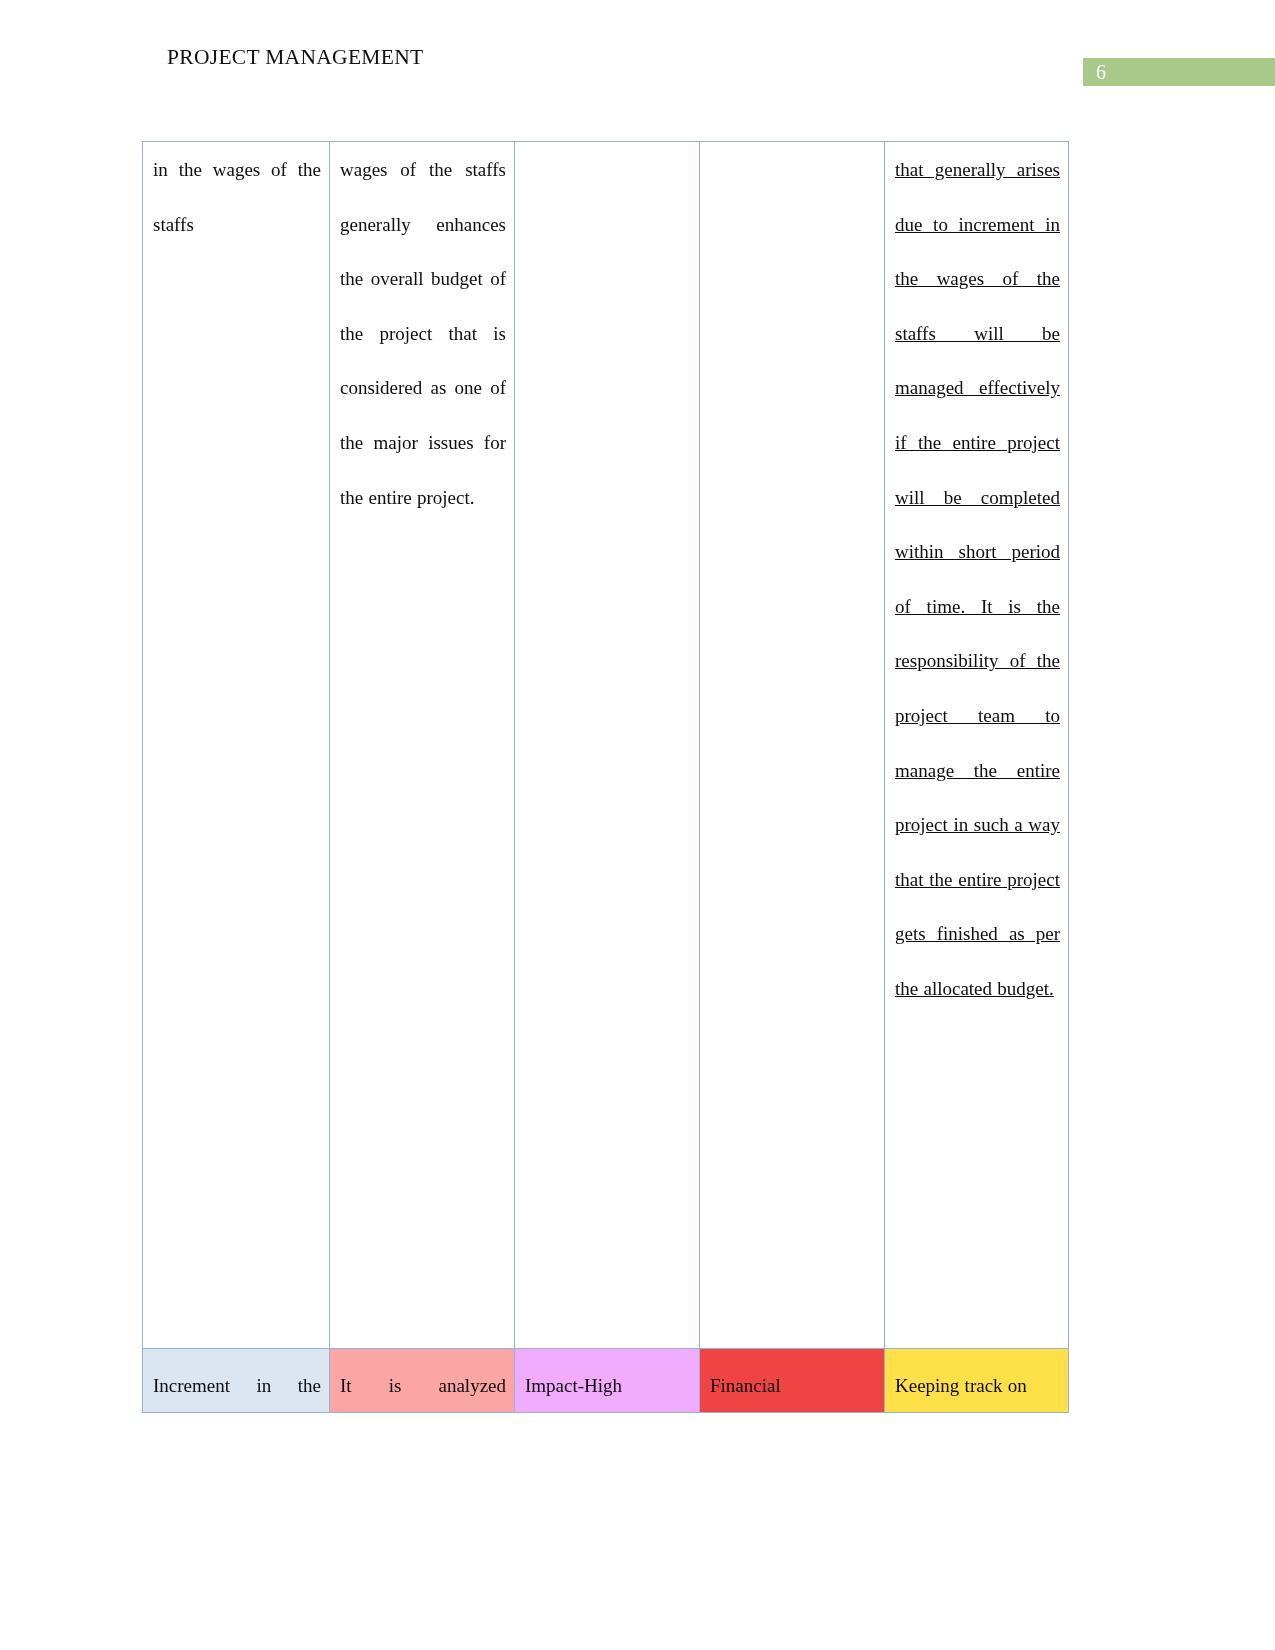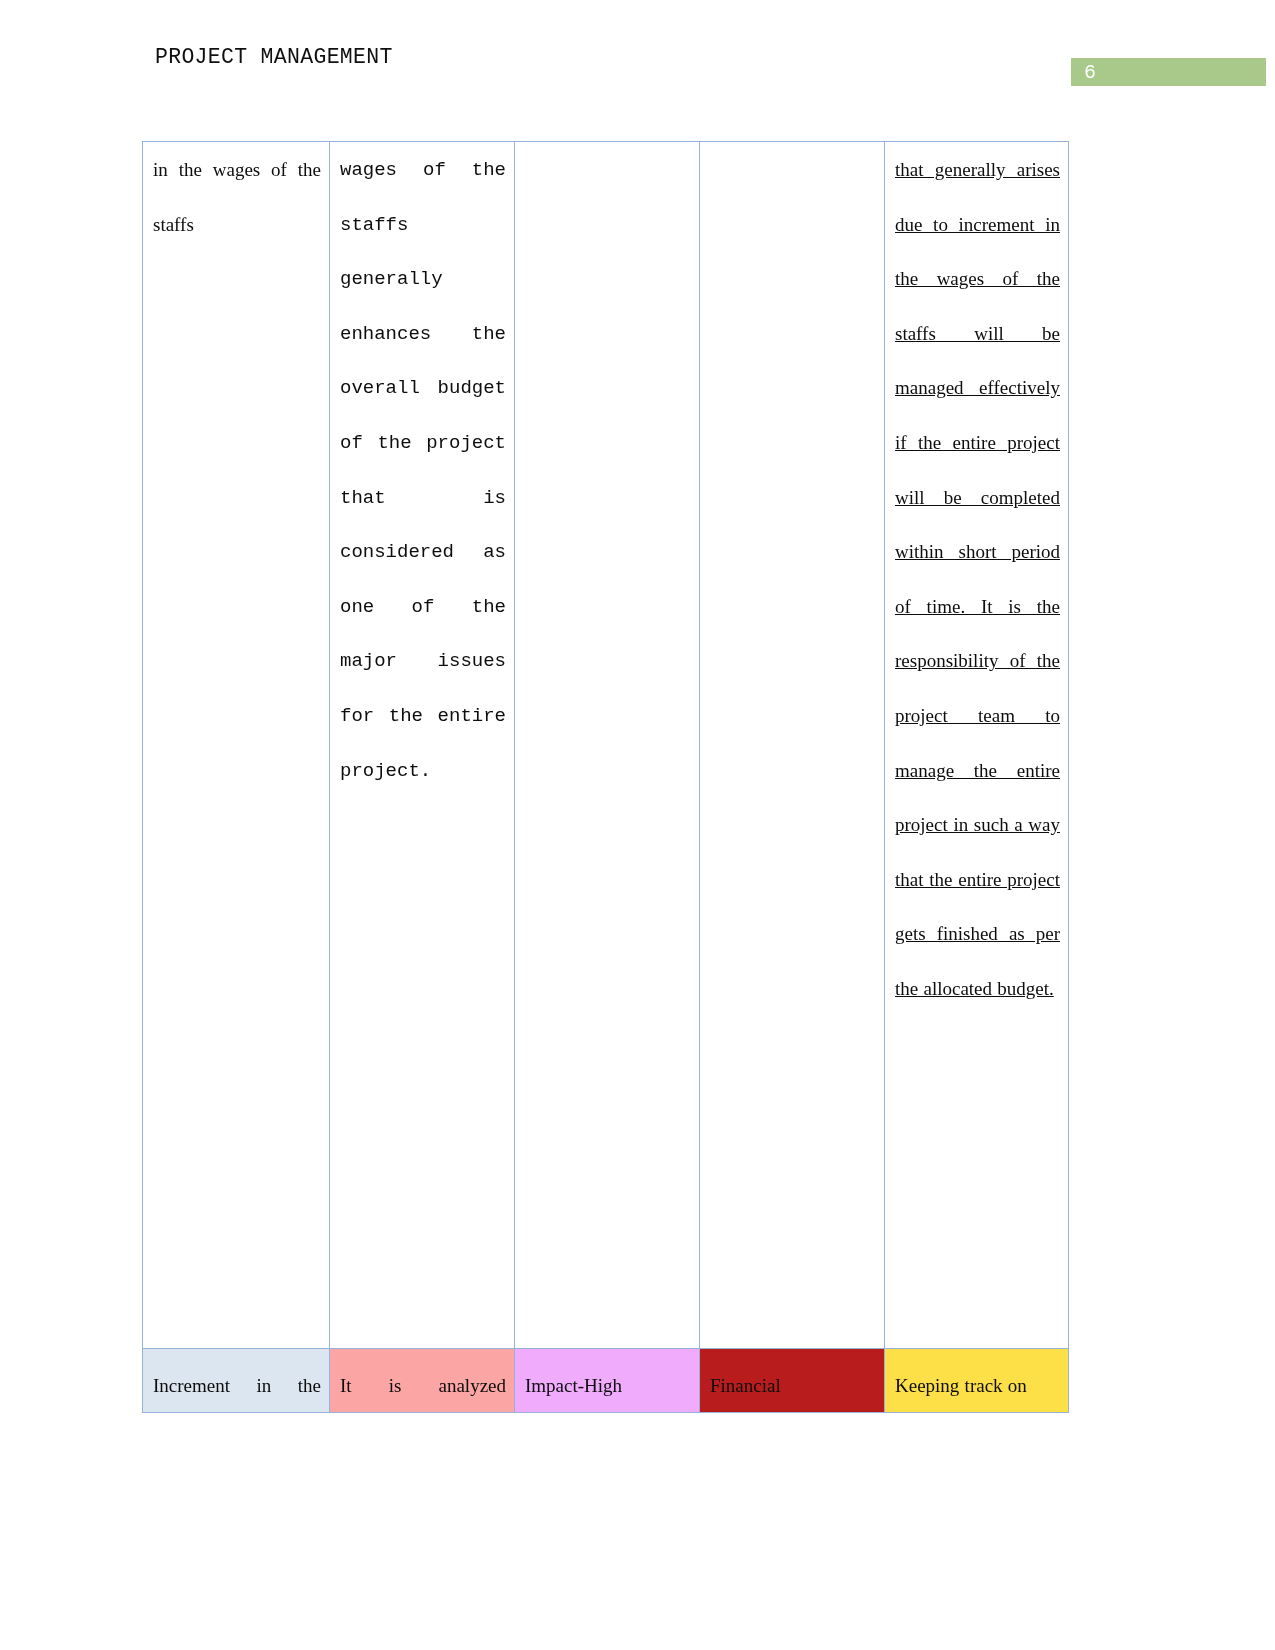--- a/index.html
+++ b/index.html
@@ -20,24 +20,23 @@
   .page {
     position: absolute;
     inset: 0;
     background: #ffffff;
   }
 
   
   .page-header {
     position: absolute;
     top: 42px;
-    left: 0;
+    left: 12px;
     right: 0;
     height: 46px;
-    font-family: Liberation Mono, monospace;
   }
   .header-title {
     position: absolute;
     left: 155px;
     top: 0;
     font-size: 21.5px;
     line-height: 30px;
     letter-spacing: 0.3px;
     color: #101010;
     white-space: nowrap;
@@ -149,21 +148,21 @@
         <col class="c2">
         <col class="c3">
         <col class="c4">
         <col class="c5">
     </colgroup>
     <tbody>
       <tr class="row-continuation">
         <td style="border-color: rgb(149, 179, 215);">
           <span class="cell-text">in the wages of the staffs</span>
         </td>
-        <td style="border-color: rgb(149, 179, 215); font-family: Liberation Mono, monospace;">
+        <td style="border-color: rgb(149, 179, 215);">
           <span class="cell-text">wages of the staffs generally enhances the overall budget of the project that is considered as one of the major issues for the entire project.</span>
         </td>
         <td class="empty-cell" style="border-color: rgb(149, 179, 215);">
           <span class="cell-text"></span>
         </td>
         <td class="empty-cell" style="border-color: rgb(149, 179, 215);">
           <span class="cell-text"></span>
         </td>
         <td style="border-color: rgb(149, 179, 215); text-decoration: underline;">
           <span class="cell-text">that generally arises due to increment in the wages of the staffs will be managed effectively if the entire project will be completed within short period of time. It is the responsibility of the project team to manage the entire project in such a way that the entire project gets finished as per the allocated budget.</span>
@@ -173,21 +172,21 @@
       <tr class="row-shaded">
         <td class="justify-both" style="border-color: rgb(149, 179, 215); background: rgb(220, 230, 241);">
           <span class="cell-text">Increment in the</span>
         </td>
         <td class="justify-both" style="border-color: rgb(149, 179, 215); background: #fca5a5;">
           <span class="cell-text">It is analyzed</span>
         </td>
         <td class="left-align" style="border-color: rgb(149, 179, 215); background: #f0abfc;">
           <span class="cell-text">Impact-High</span>
         </td>
-        <td class="left-align" style="border-color: rgb(149, 179, 215); background: #b91c1c;">
+        <td class="left-align" style="border-color: rgb(149, 179, 215); background: #ef4444;">
           <span class="cell-text">Financial</span>
         </td>
         <td class="left-align" style="border-color: rgb(149, 179, 215); background: #fde047;">
           <span class="cell-text">Keeping track on</span>
         </td>
       </tr>
     </tbody>
   </table>
 
 </div>

